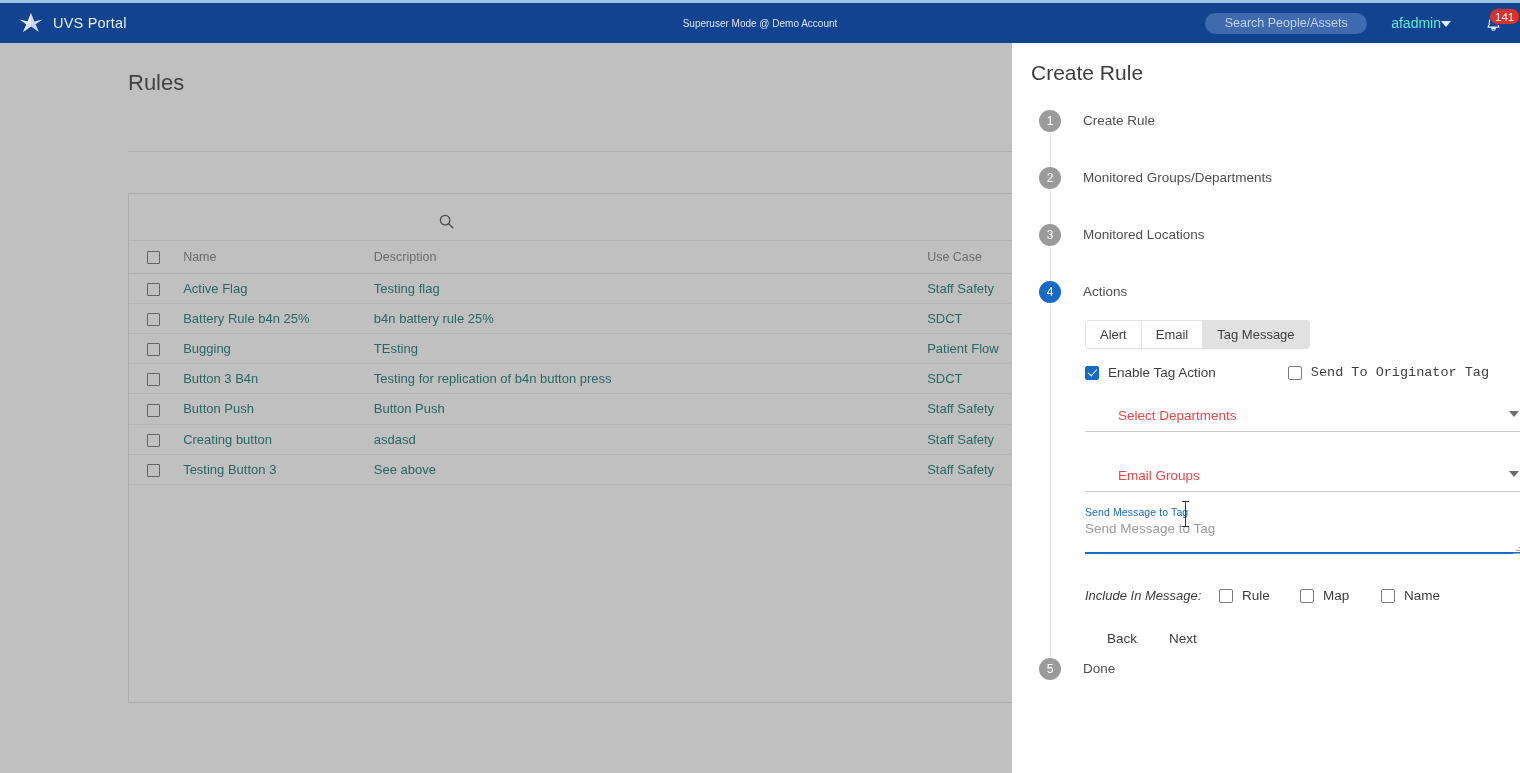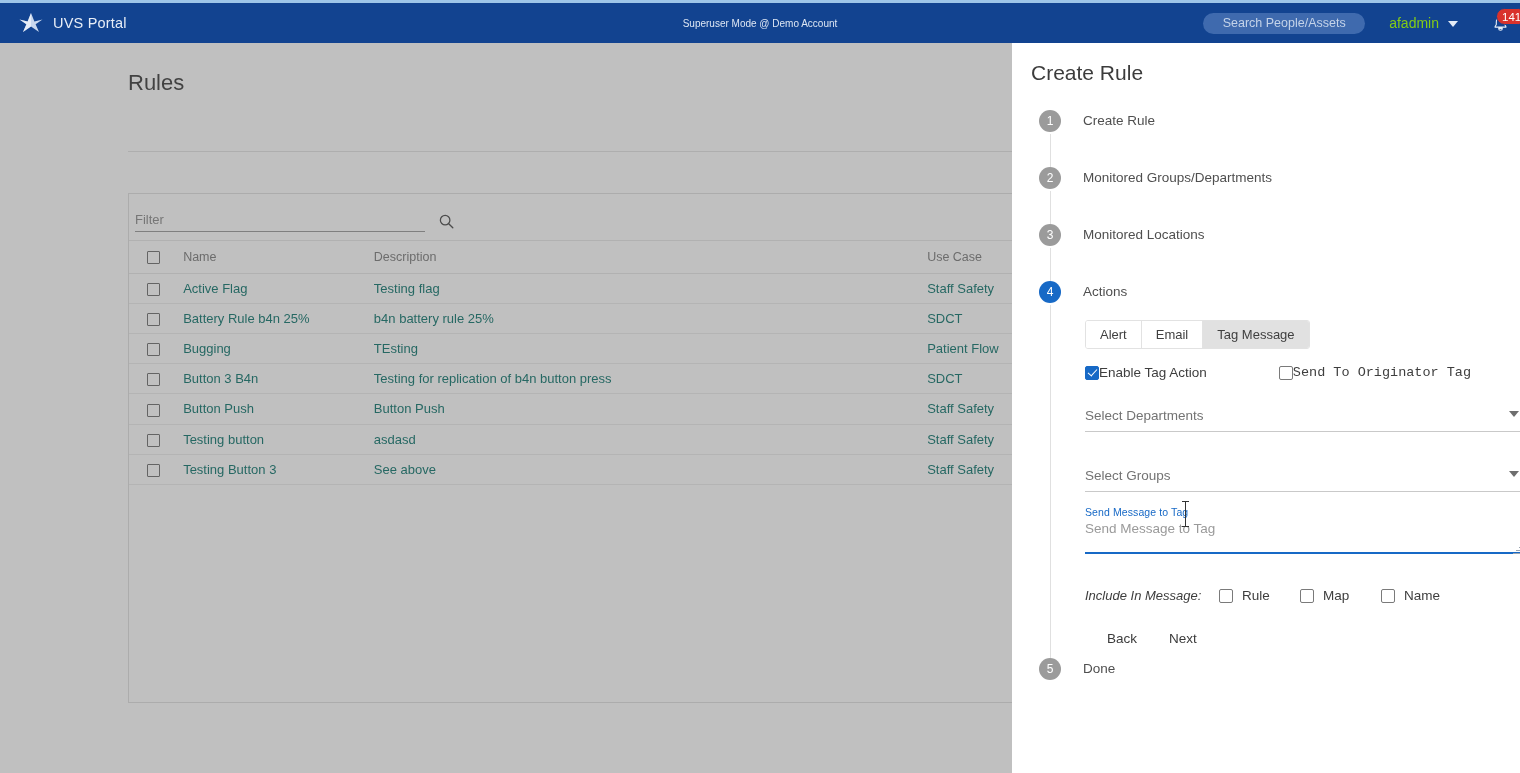--- a/index.html
+++ b/index.html
@@ -52,42 +52,41 @@
   .header-center {
     position: absolute;
     left: 0; right: 0;
     text-align: center;
     color: #dde6f3;
     font-size: 10px;
     pointer-events: none;
   }
   .header-right {
     position: absolute;
-    right: 8px; top: 0; height: 40px;
+    right: 15px; top: 0; height: 40px;
     display: flex; align-items: center;
     gap: 0;
     padding-right: 4px;
   }
   .search-pill {
     width: 162px; height: 21px;
     border-radius: 11px;
     background: #3f6aae;
     color: #c4d3e9;
     font-size: 12.5px;
     display: flex; align-items: center; justify-content: center;
     margin-right: 24px;
     border: none;
     outline: none;
     text-align: center;
   }
   .search-pill::placeholder { color: #c4d3e9; }
   .user-menu {
     display: flex; align-items: center;
-    gap: 9px;
-    color: #84cc16;
+    color: #5eead4;
     font-size: 14px;
     margin-right: 22px;
     cursor: default;
   }
   .chev {
     width: 0; height: 0;
     border-left: 5px solid transparent;
     border-right: 5px solid transparent;
     border-top: 6px solid #e4ecf7;
     margin-top: 2px;
@@ -293,20 +292,21 @@
   .tab:last-child { border-right: none; }
   .tab.selected { background: #e1e1e1; }
 
   .check-row {
     display: flex;
     align-items: center;
     margin-bottom: 22px;
   }
   .check-item {
     display: flex; align-items: center;
+    gap: 9px;
     font-size: 13.5px;
     color: #3e3e3e;
     cursor: pointer;
   }
   .check-item.slot2 { margin-left: 72px; font-family: Liberation Mono, monospace; }
   .box {
     width: 14px; height: 14px;
     border: 1.5px solid #7a7a7a;
     border-radius: 2px;
     background: #fff;
@@ -330,21 +330,22 @@
   .select-field {
     position: relative;
     width: 438px;
     border-bottom: 1px solid #c9c9c9;
     padding: 4px 0 7px 0;
     margin-bottom: 30px;
     cursor: pointer;
   }
   .select-field .sel-text {
     font-size: 13.5px;
-    color: #737373;
+    color: #ef4444;
+    margin-left: 33px;
   }
   .caret {
     position: absolute;
     right: 4px; top: 9px;
     width: 0; height: 0;
     border-left: 5px solid transparent;
     border-right: 5px solid transparent;
     border-top: 6px solid #6e6e6e;
   }
 
@@ -474,21 +475,20 @@
       </div>
     </div>
   </div>
 
   <div class="page-body">
     <div class="page-title">Rules</div>
     <div class="title-rule"></div>
 
     <div class="table-card">
       <div class="filter-row">
-        <input class="filter-input" type="text" placeholder="Filter" style="">
         <button class="search-icon-btn">
           <svg width="17" height="17" viewBox="0 0 20 20">
             <circle cx="8.4" cy="8.4" r="5.6" fill="none" stroke="#4a4a4a" stroke-width="1.5"></circle>
             <line x1="12.6" y1="12.6" x2="17.4" y2="17.4" stroke="#4a4a4a" stroke-width="1.6" stroke-linecap="round"></line>
           </svg>
         </button>
       </div>
 
       <table class="rules">
         <thead>
@@ -551,21 +551,21 @@
             <td class="col-name">Button Push</td>
             <td class="col-desc">Button Push</td>
             <td class="col-spacer"></td>
             <td class="col-usecase">Staff Safety</td>
             <td class="col-cond">Button</td>
             <td class="col-groups">Selected</td>
             <td class="col-depts">Selected</td>
           </tr>
           <tr>
             <td class="col-chk"><span class="chk"></span></td>
-            <td class="col-name">Testing button</td>
+            <td class="col-name">Creating button</td>
             <td class="col-desc">asdasd</td>
             <td class="col-spacer"></td>
             <td class="col-usecase">Staff Safety</td>
             <td class="col-cond">Button</td>
             <td class="col-groups">Selected</td>
             <td class="col-depts">Selected</td>
           </tr>
           <tr>
             <td class="col-chk"><span class="chk"></span></td>
             <td class="col-name">Testing Button 3</td>
@@ -629,21 +629,21 @@
               <span>Send To Originator Tag</span>
             </label>
           </div>
 
           <div class="select-field">
             <span class="sel-text">Select Departments</span>
             <span class="caret"></span>
           </div>
 
           <div class="select-field" style="margin-bottom:14px;">
-            <span class="sel-text">Select Groups</span>
+            <span class="sel-text">Email Groups</span>
             <span class="caret"></span>
           </div>
 
           <div class="textarea-field">
             <span class="ta-label">Send Message to Tag</span>
             <textarea class="ta-box" placeholder="Send Message to Tag" style=""></textarea>
             <span class="ta-caret"></span>
             <span class="ta-handle">
               <i style="width:9px; top:8px;"></i>
               <i style="width:6px; top:5px;"></i>

